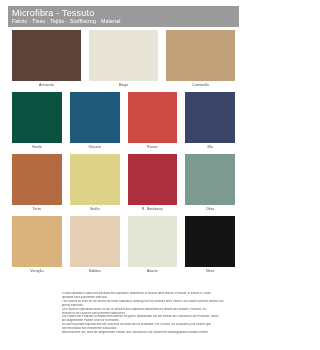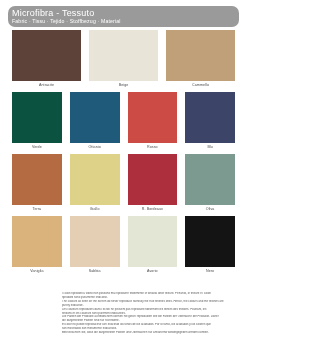--- a/index.html
+++ b/index.html
@@ -23,21 +23,20 @@
   
   .header-band {
     position: absolute;
     left: 8px;
     top: 6px;
     width: 231px;
     height: 21px;
     background: #9a9a9a;
     box-sizing: border-box;
     padding: 2px 0 0 4px;
-    border-radius: 7px;
   }
   .header-title {
     display: block;
     color: #ffffff;
     font-size: 9px;
     line-height: 10px;
     letter-spacing: 0.2px;
     white-space: nowrap;
   }
   .header-subtitle {

